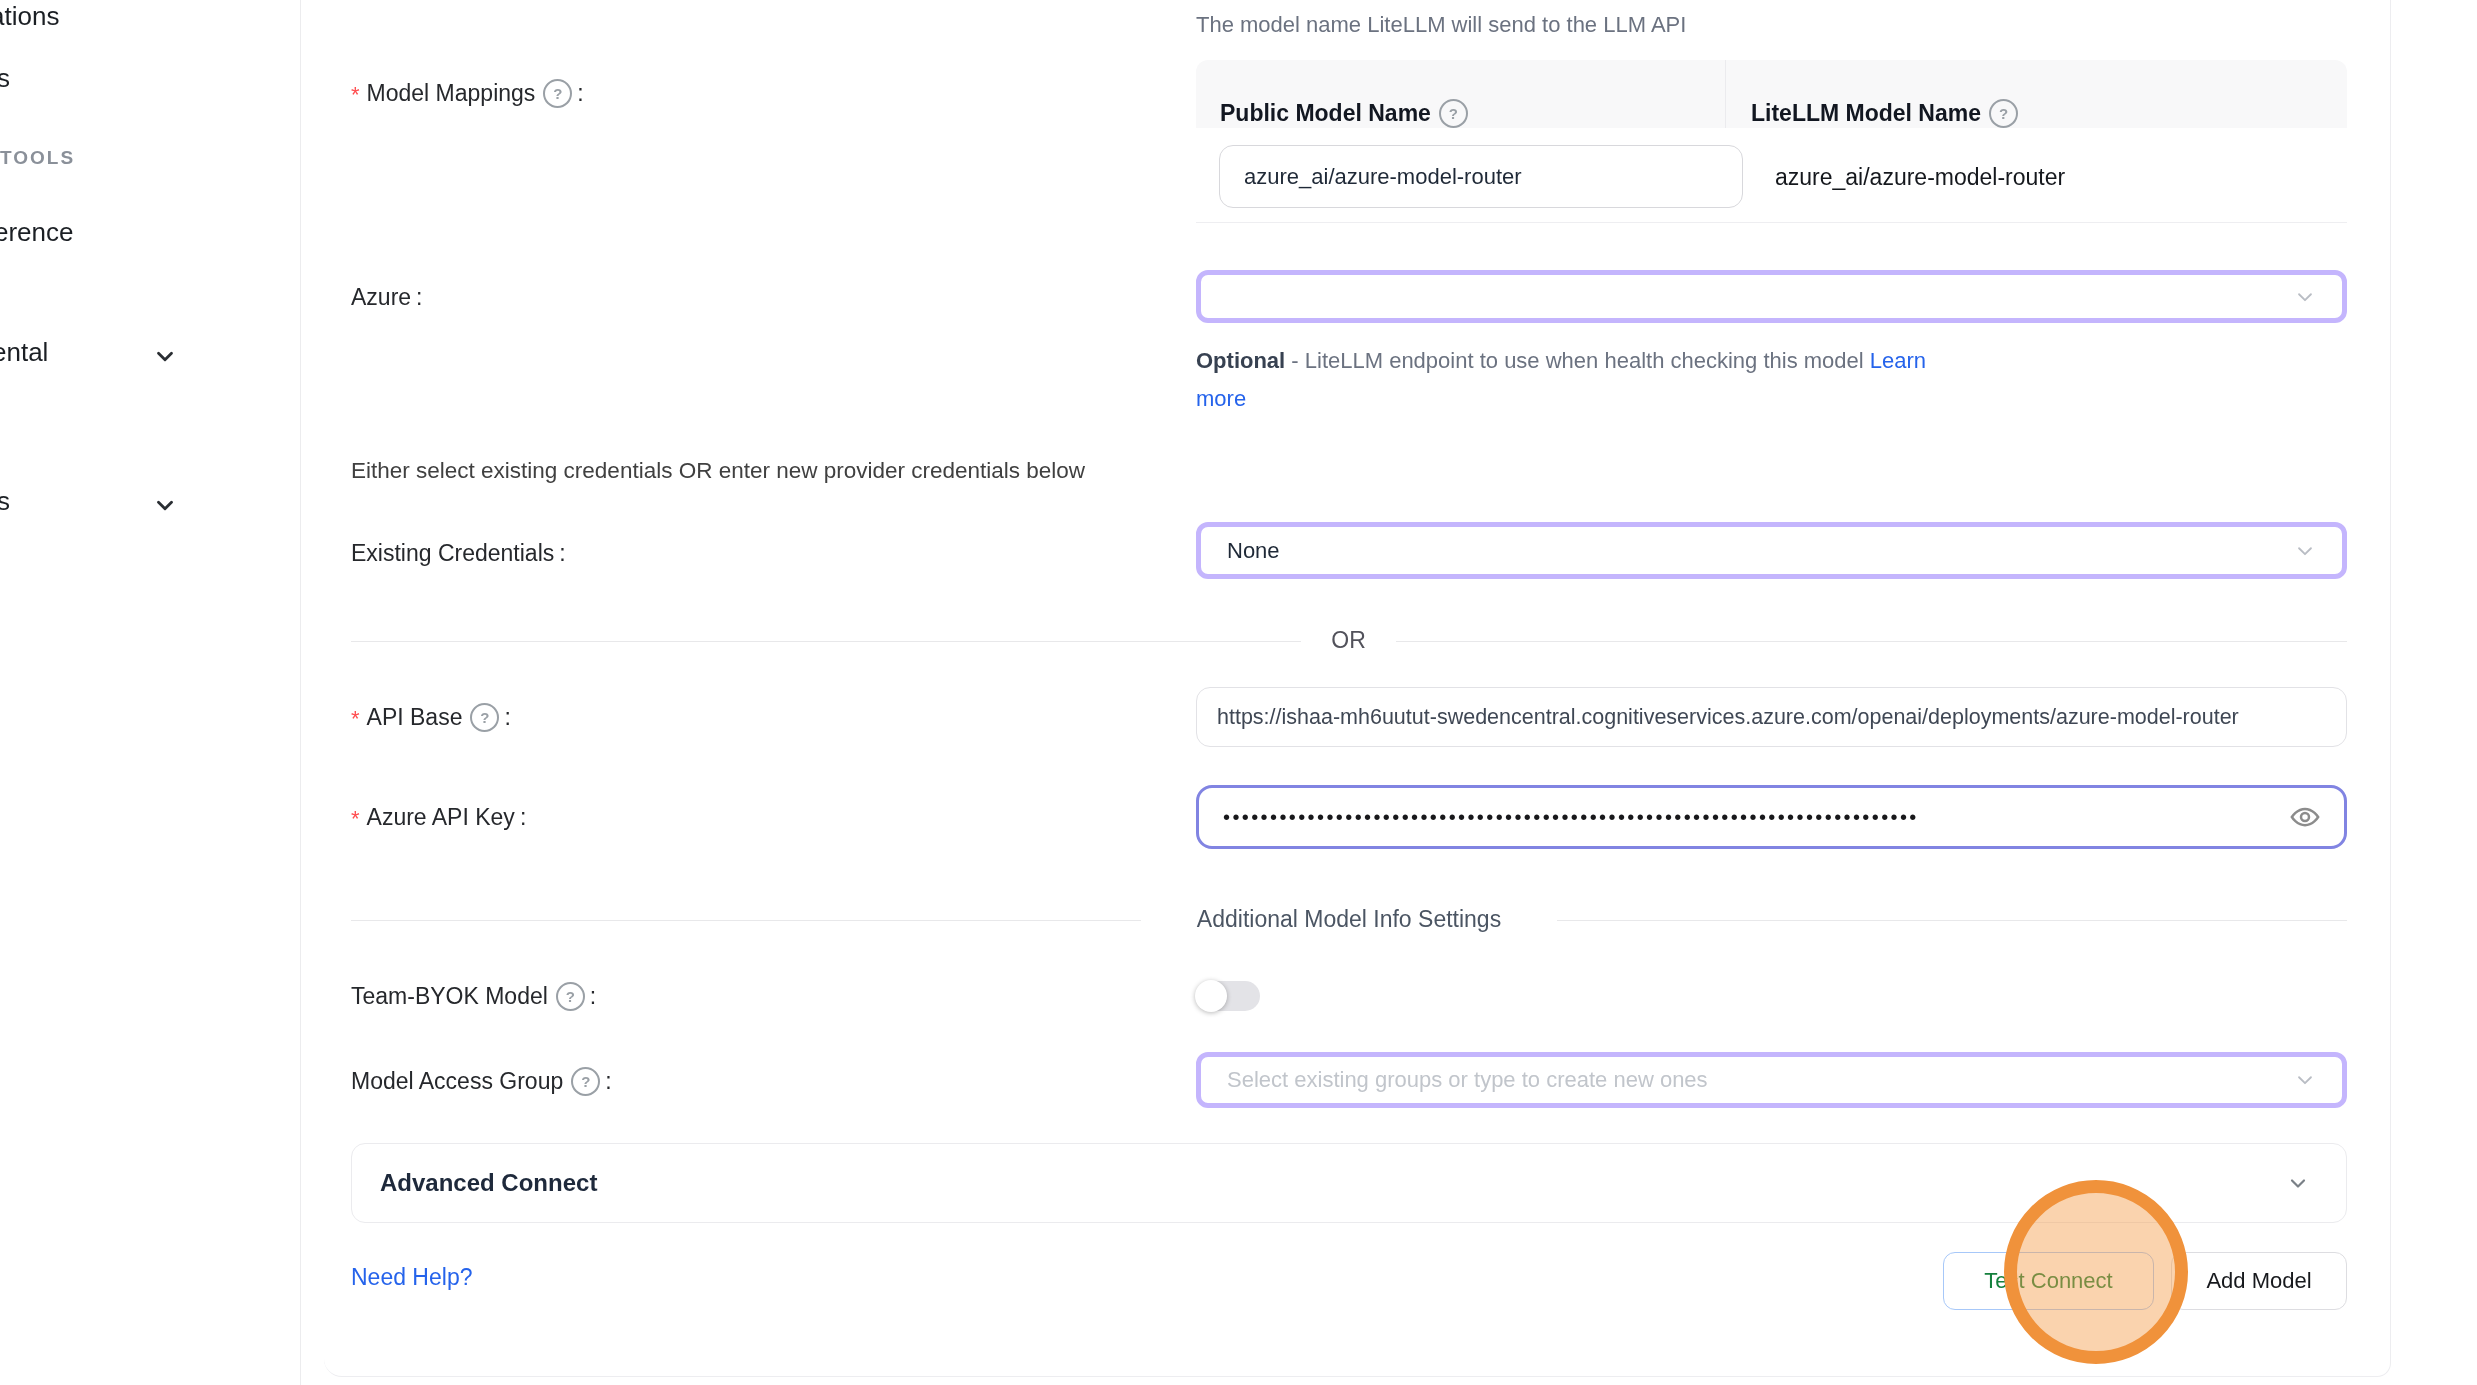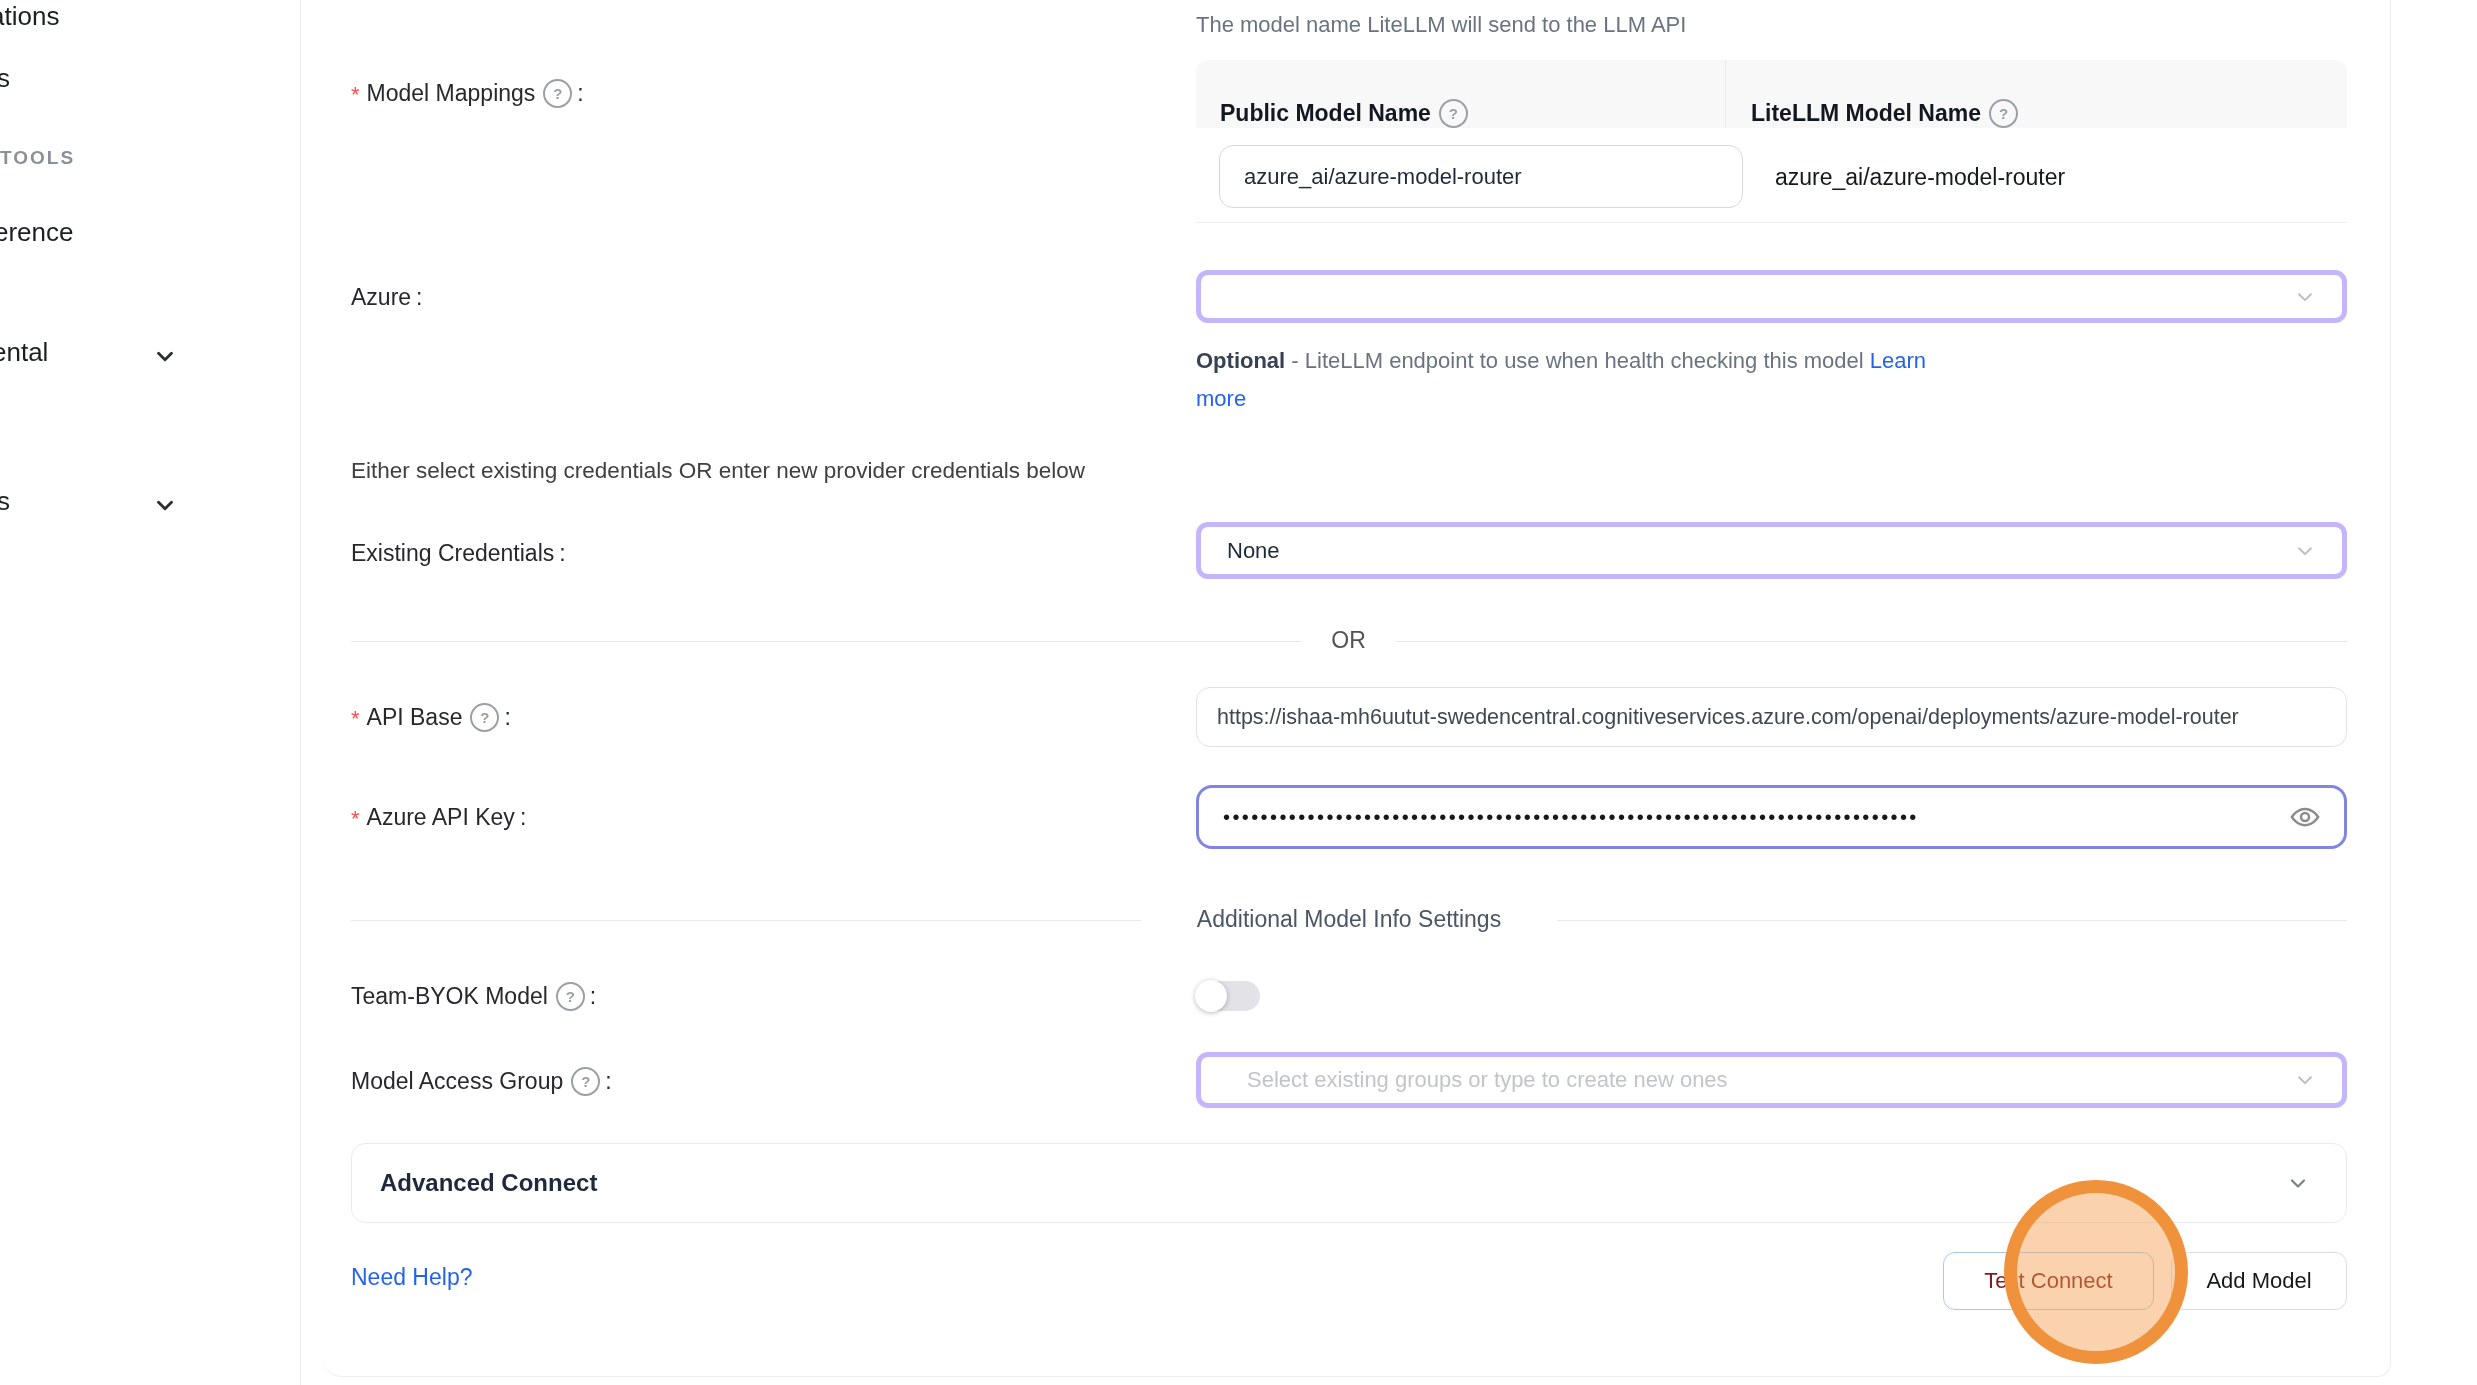--- a/index.html
+++ b/index.html
@@ -34,21 +34,21 @@
   .th2{padding-left:26px;}
   .tbl-vdiv{position:absolute;left:529px;top:0;bottom:0;width:1px;background:#ebebee;}
   .tbl-bottom{position:absolute;left:1196px;top:222px;width:1151px;height:1px;background:#eeeef1;}
   .text-input{box-sizing:border-box;background:#fff;border:1.5px solid #d8d8dc;border-radius:14px;
     font-size:22px;color:#1f2937;font-family:inherit;padding:0 24px;outline:none;}
   .cell-text{position:absolute;font-size:23px;color:#15181d;white-space:nowrap;}
   
   .select{position:absolute;box-sizing:border-box;background:#fff;border:5px solid #c4b5fd;border-radius:12px;
     display:flex;align-items:center;padding:0 26px;font-size:22px;color:#1f2937;}
   .select .arrow{margin-left:auto;display:flex;align-items:center;}
-  .placeholder{color:#c1c5cb;margin-left:20px;}
+  .placeholder{color:#c1c5cb;}
   
   .key-input{position:absolute;box-sizing:border-box;background:#fff;border:3px solid #8184e2;border-radius:16px;
     display:flex;align-items:center;padding:0 24px;}
   .dots{font-size:20px;letter-spacing:2.4px;color:#18181b;white-space:nowrap;overflow:hidden;max-width:1010px;}
   .eye{margin-left:auto;display:flex;align-items:center;cursor:pointer;}
   
   .div-line{position:absolute;height:1px;background:#e8e8ea;}
   .div-text{position:absolute;text-align:center;font-size:23px;color:#52525b;white-space:nowrap;}
   
   .switch{position:absolute;width:64px;height:30px;background:#e3e3e7;border-radius:16px;cursor:pointer;}
@@ -57,21 +57,21 @@
   
   .adv-card{position:absolute;left:351px;top:1143px;width:1996px;height:80px;box-sizing:border-box;
     border:1.5px solid #ebebee;border-radius:14px;background:#fff;display:flex;align-items:center;
     padding:0 36px 0 28px;cursor:pointer;}
   .adv-label{font-size:24px;font-weight:700;color:#1e293b;}
   .adv-card .arrow{margin-left:auto;display:flex;align-items:center;}
   
   .link{font-size:23px;color:#2563eb;cursor:pointer;white-space:nowrap;}
   .btn{position:absolute;box-sizing:border-box;height:58px;border-radius:12px;background:#fff;
     display:flex;align-items:center;justify-content:center;font-size:22px;cursor:pointer;white-space:nowrap;}
-  .btn-test{left:1943px;top:1252px;width:211px;border:1.5px solid #a7c8f9;color:#7f1d1d;}
+  .btn-test{left:1943px;top:1252px;width:211px;border:1.5px solid #a7c8f9;color:#15803d;}
   .btn-add{left:2171px;top:1252px;width:176px;border:1.5px solid #dddde1;color:#17191d;}
   
   .click-ring{position:absolute;left:2004px;top:1180px;width:184px;height:184px;border-radius:50%;
     box-sizing:border-box;border:13px solid #f0923b;background:rgba(245,157,75,0.45);
     z-index:20;pointer-events:none;}
   .mode-hint{position:absolute;left:1196px;top:342px;width:766px;font-size:22px;line-height:38px;color:#6b7280;}
   .mode-hint b{color:#374151;}
   .mode-hint a{color:#2563eb;text-decoration:none;cursor:pointer;}
 </style>
 </head>

